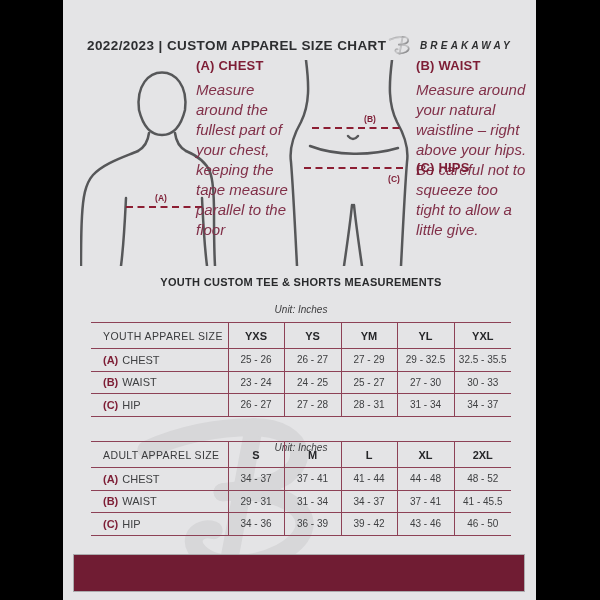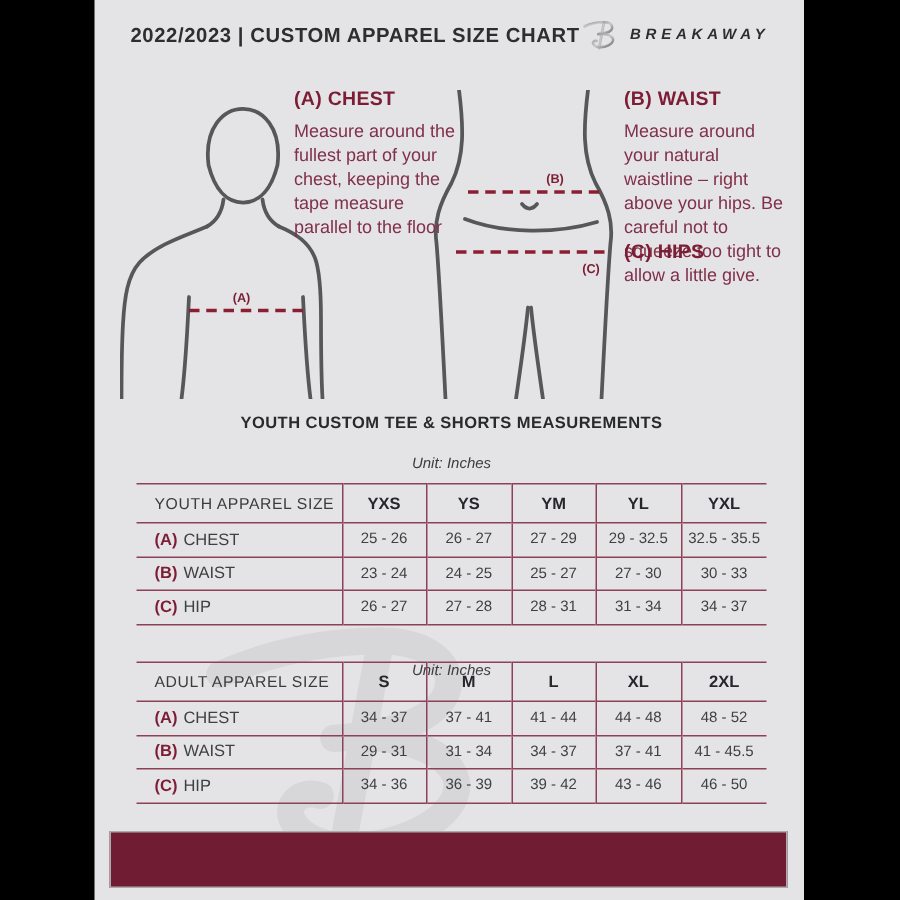--- a/index.html
+++ b/index.html
@@ -4,35 +4,35 @@
 <style>
   html,body{margin:0;padding:0;background:#000;}
   .canvas{position:relative;width:600px;height:600px;background:#000;overflow:hidden;
           font-family:"Liberation Sans",sans-serif;}
   .page{position:absolute;left:63px;top:0;width:473px;height:600px;background:#e4e4e6;overflow:hidden;}
 
   
   .watermark{position:absolute;left:70px;top:402px;z-index:0;}
 
   
-  .header{position:absolute;left:24px;top:12px;width:426px;display:flex;justify-content:space-between;align-items:center;z-index:1;}
+  .header{position:absolute;left:24px;top:34px;width:426px;display:flex;justify-content:space-between;align-items:center;z-index:1;}
   .header-title{font-size:13.5px;font-weight:bold;color:#2d2e30;letter-spacing:0.4px;white-space:nowrap;}
   .brand{display:flex;align-items:center;gap:6px;font-style:italic;}
   .brand-name{font-size:10px;font-weight:bold;letter-spacing:3.2px;color:#2d2e30;}
 
   
   .fig{position:absolute;z-index:1;}
   .fig path{fill:none;stroke:#565759;stroke-width:2.5;stroke-linecap:round;}
   .fig .dash{stroke:#8c1e33;stroke-width:2.2;stroke-dasharray:7 4.5;stroke-linecap:butt;}
   .fig text{font-family:"Liberation Sans",sans-serif;font-size:8.5px;font-weight:bold;fill:#7d1d35;}
 
   
   .instr{position:absolute;z-index:1;}
   .instr-h{font-size:13px;font-weight:bold;color:#7d1d35;letter-spacing:0.2px;}
-  .instr-b{margin-top:7px;font-size:12px;line-height:1.33;color:#813049;white-space:pre-line;}
+  .instr-b{margin-top:7px;font-style:italic;font-size:15px;line-height:1.33;color:#813049;white-space:pre-line;}
 
   
   .sec-title{position:absolute;left:28px;width:420px;text-align:center;font-size:11px;font-weight:bold;
              color:#292a2c;letter-spacing:0.3px;z-index:1;}
   .sec-unit{position:absolute;left:28px;width:420px;text-align:center;font-size:10px;font-style:italic;
             color:#3c3c3e;z-index:1;margin-top:16px;}
   .tbl{position:absolute;left:28px;width:420px;z-index:1;}
   table{border-collapse:collapse;table-layout:fixed;width:420px;
         border-top:1.4px solid #8d4156;border-bottom:1.4px solid #8d4156;}
   tr{border-bottom:1.2px solid #8d4156;}

